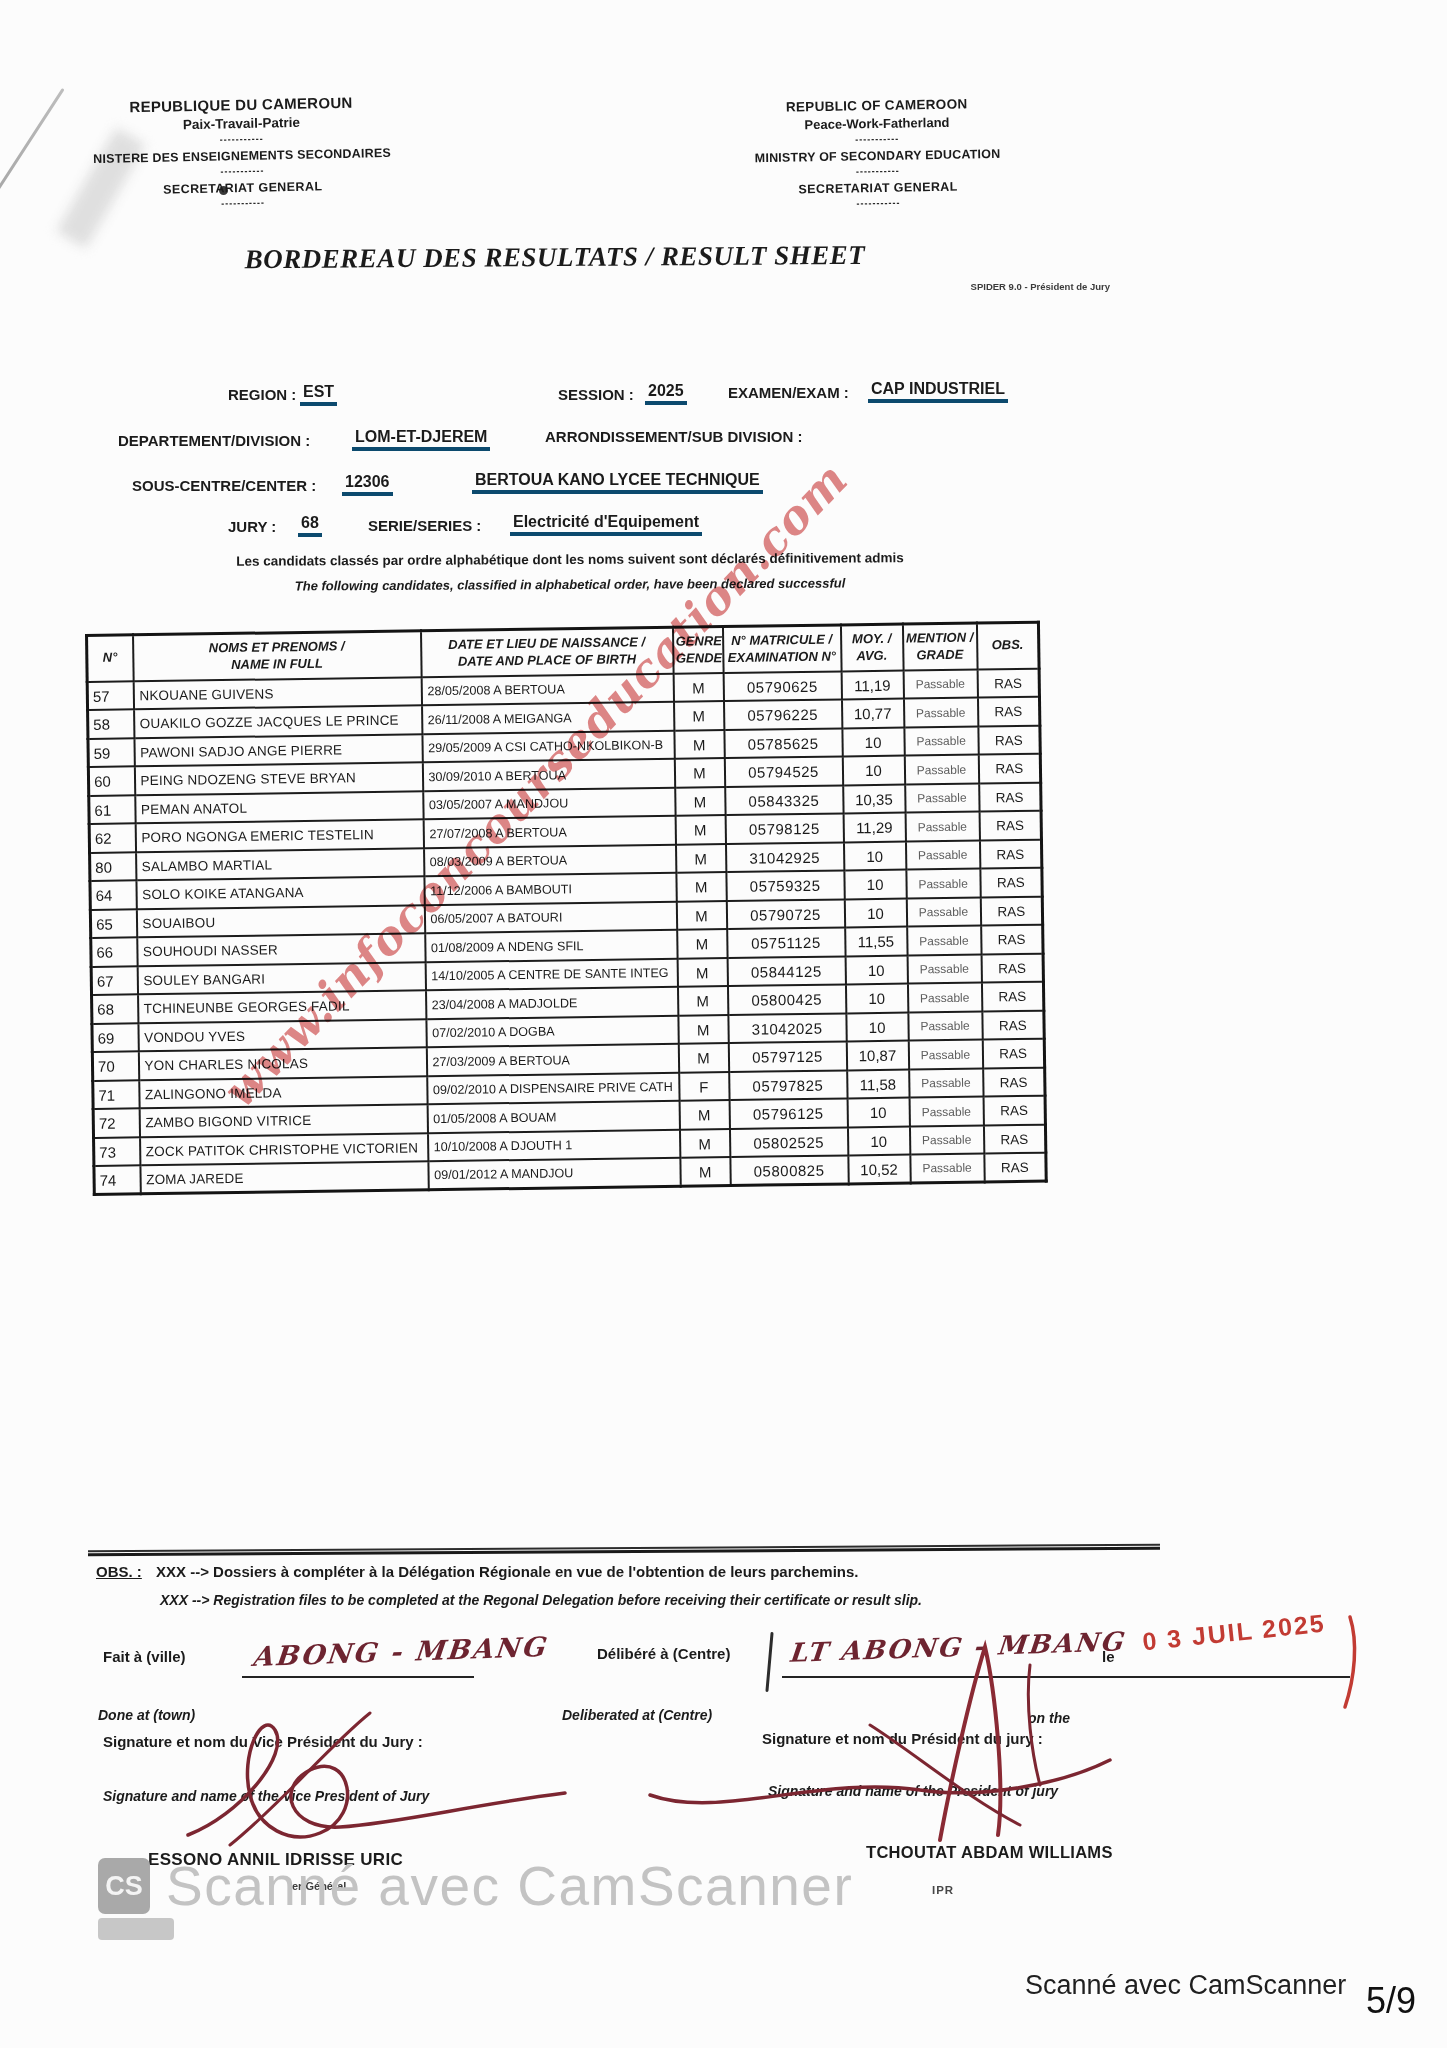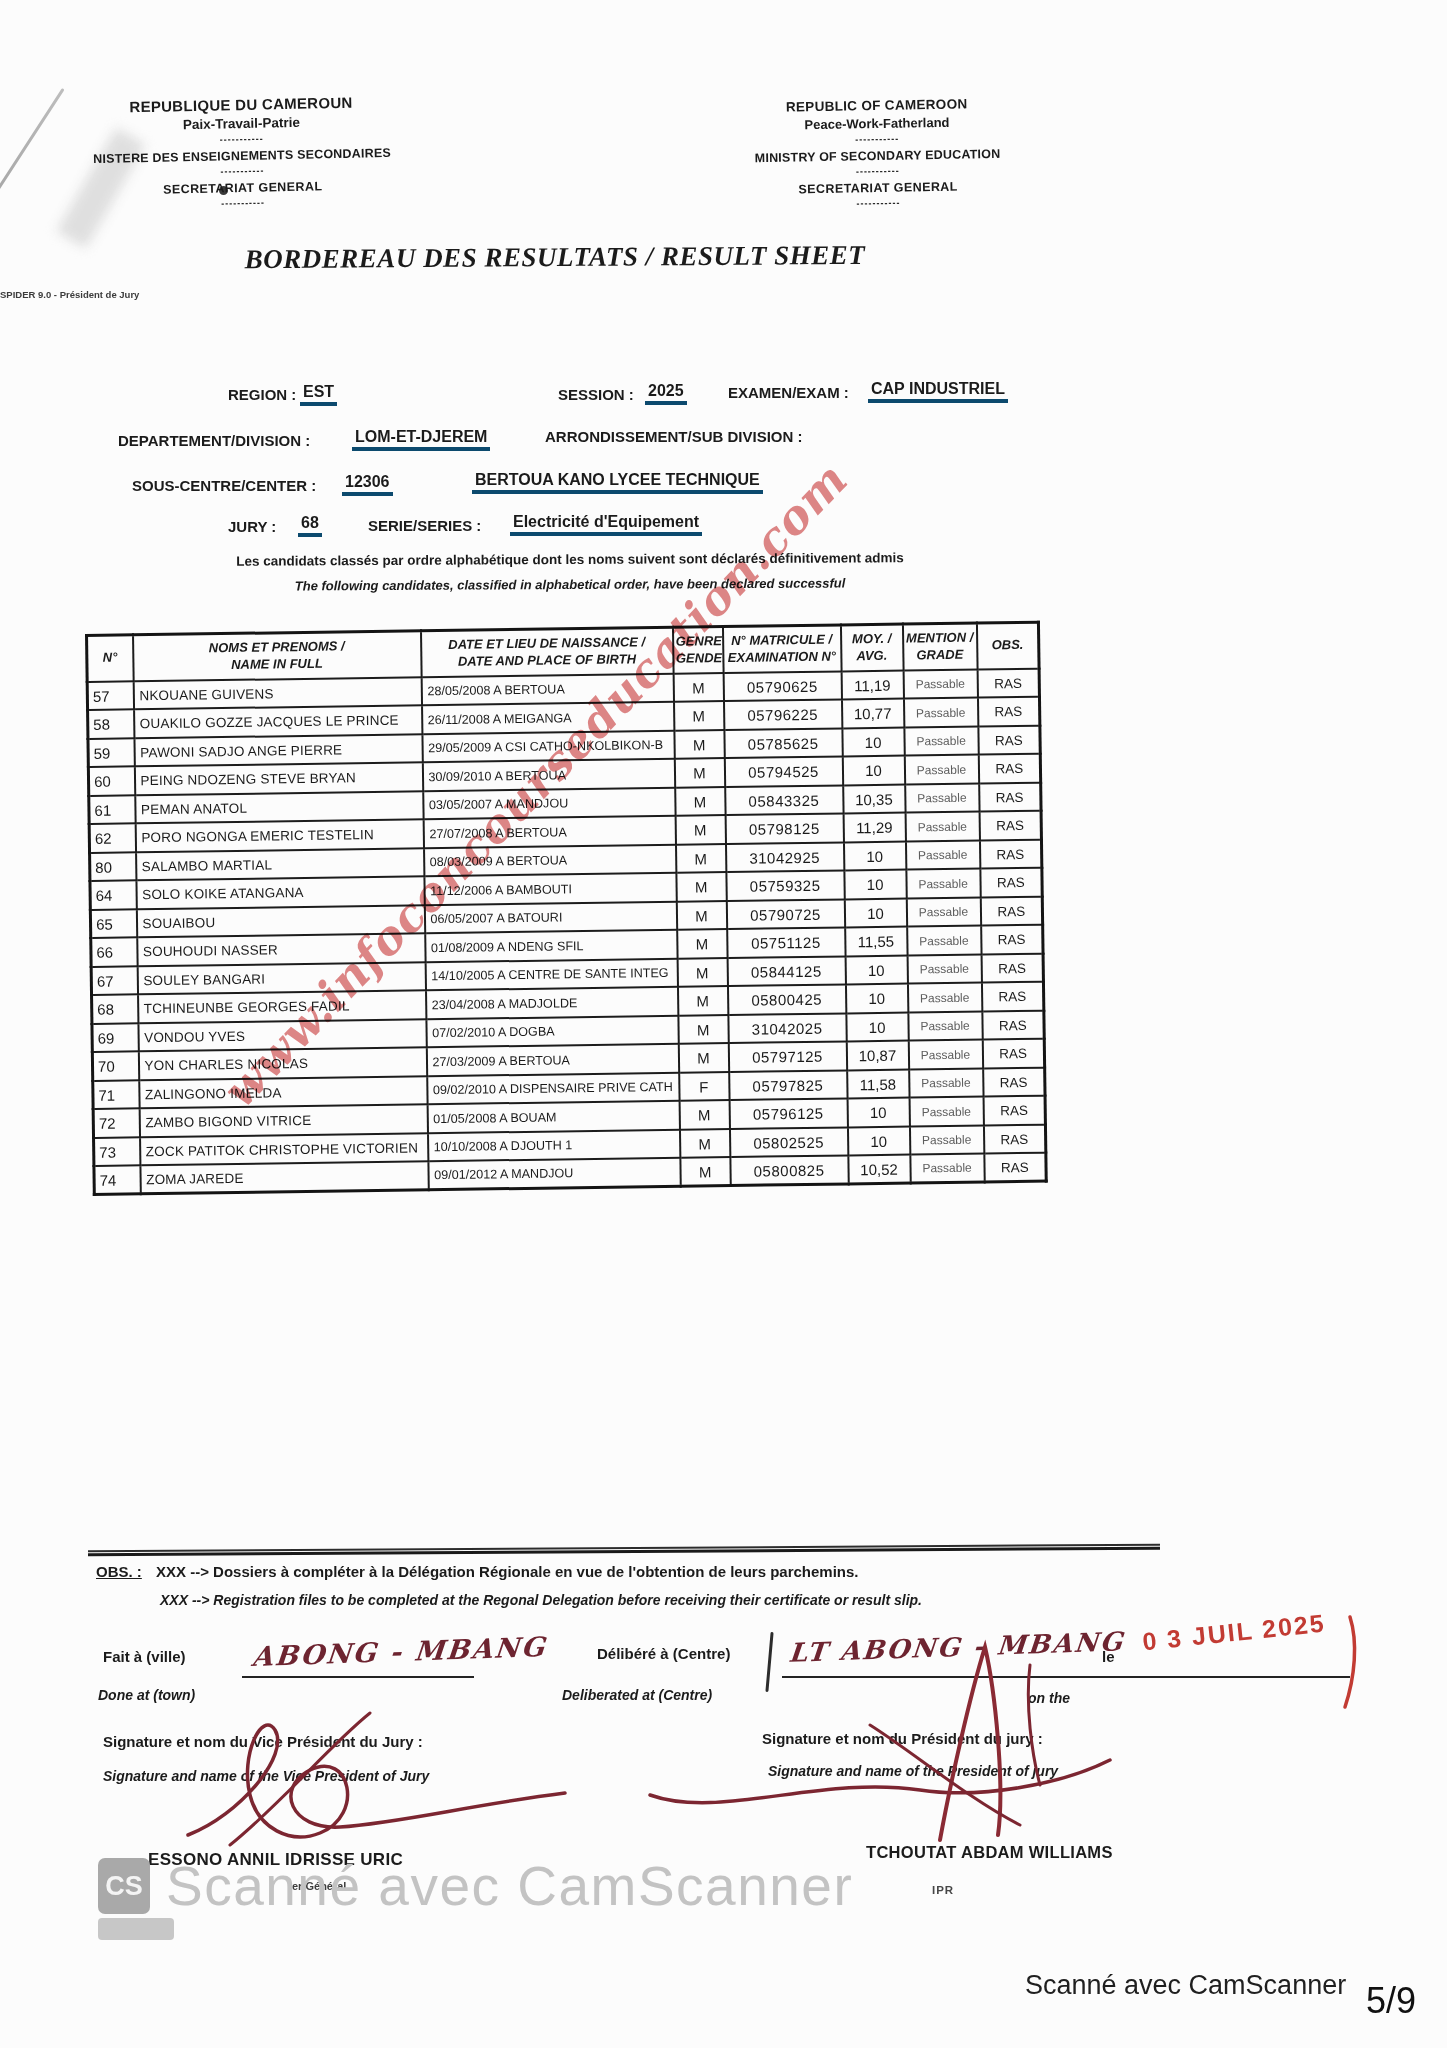--- a/index.html
+++ b/index.html
@@ -20,22 +20,22 @@
   .hdr .l1{ font-size:15px; letter-spacing:.3px; }
   .hdr .l2{ font-size:13.5px; margin-top:3px; }
   .hdr .sep{ font-size:9px; letter-spacing:1px; color:#2a2a2a; margin-top:3px; }
   .hdr .l3{ font-size:12.5px; margin-top:5px; letter-spacing:.2px;}
   .hdr .l4{ font-size:12.5px; margin-top:5px; letter-spacing:.4px;}
 
   .org-title{ position:absolute; left:0; top:196px; width:1140px; text-align:center;
     font-size:31px; font-weight:700; letter-spacing:1px; }
   .main-title{ position:absolute; left:0; top:242px; width:1110px; text-align:center;
     font-family:"Liberation Serif", serif; font-style:italic; font-weight:700; font-size:27px; letter-spacing:.5px; transform:rotate(-.4deg);}
-  .sub-title{ position:absolute; left:0; top:281px; width:1110px; text-align:left;
-    font-size:9.5px; font-weight:700; color:#3c3c3c;margin-top:8px; }
+  .sub-title{ position:absolute; left:0; top:281px; width:1110px; text-align:right;
+    font-size:9.5px; font-weight:700; color:#3c3c3c; }
 
   .meta{ position:absolute; left:0; top:0; width:1447px; height:2048px; }
   .meta span{ position:absolute; white-space:nowrap; }
   .mlabel{ font-weight:700; font-size:15px; }
   .mval{ font-weight:700; font-size:16px; border-bottom:4px solid #0c4a6e; padding:0 3px 1px; }
   .note-fr{ position:absolute; left:0; top:552px; width:1140px; text-align:center; font-size:13.5px; font-weight:600; transform:rotate(-.3deg);}
   .note-en{ position:absolute; left:0; top:577px; width:1140px; text-align:center; font-size:13px; font-weight:700; font-style:italic; transform:rotate(-.3deg);}
 
   .results-wrap{ position:absolute; left:85px; top:634px; transform:rotate(-.8deg); transform-origin:left top;}
   table.results{ border-collapse:collapse; width:952px; table-layout:fixed; background:transparent;}
@@ -59,21 +59,21 @@
     font-family:"DejaVu Serif", serif; font-style:italic; font-weight:700; font-size:46px;
     color:rgba(204,62,62,.62); letter-spacing:1px; white-space:nowrap; mix-blend-mode:multiply; pointer-events:none;}
 
   .footer-rule{ position:absolute; left:88px; top:1547px; width:1072px; height:6px;
     border-top:2px solid #2c2c2c; border-bottom:3px solid #1a1a1a; transform:rotate(-.35deg);}
   .obs-fr{ position:absolute; left:96px; top:1563px; font-size:15px; font-weight:700; }
   .obs-label{ text-decoration:underline; margin-right:10px;text-align:right; }
   .obs-en{ position:absolute; left:160px; top:1592px; font-size:14px; font-weight:700; font-style:italic; }
 
   .flabel{ position:absolute; font-size:15px; font-weight:700; white-space:nowrap; }
-  .flabel-i{ position:absolute; font-size:14px; font-weight:700; font-style:italic; white-space:nowrap; }
+  .flabel-i{ position:absolute; font-size:14px; font-weight:700; font-style:italic; white-space:nowrap;margin-top:20px; }
   .hand{ position:absolute; font-family:"DejaVu Serif", serif; font-style:italic; font-weight:700;
     color:#6d2430; transform:skewX(-10deg) rotate(-2deg); white-space:nowrap; }
   .uline{ position:absolute; border-bottom:2px solid #242424; }
   .stamp{ position:absolute; font-weight:700; color:#c23b33; letter-spacing:2px; font-size:25px;
     transform:rotate(-6deg); white-space:nowrap; }
   .bracket{ position:absolute; left:768px; top:1632px; width:3px; height:60px; background:#2c2c2c; transform:rotate(5deg); border-radius:2px;}
 
   .sig-svg{ position:absolute; pointer-events:none; }
   .vp-name{ position:absolute; left:148px; top:1850px; font-size:17px; font-weight:700; letter-spacing:.3px;}
   .vp-partial{ position:absolute; left:292px; top:1880px; font-size:11px; font-weight:700; color:#3d3d3d;}

